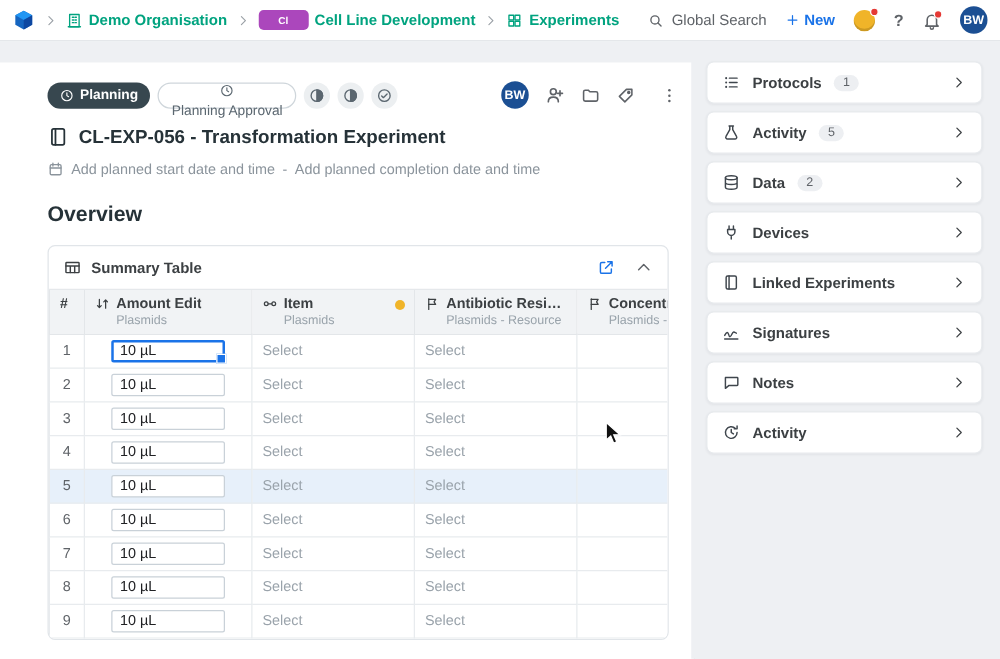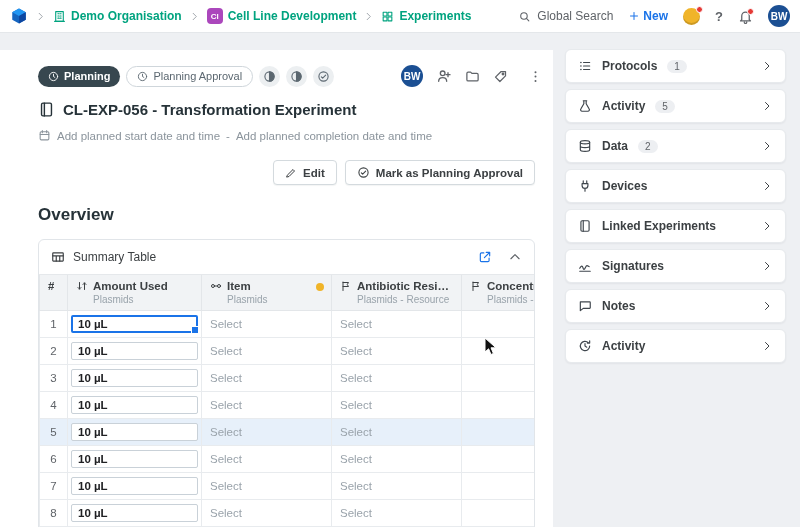--- a/index.html
+++ b/index.html
@@ -6,21 +6,21 @@
     font-family:"Liberation Sans","DejaVu Sans",sans-serif;-webkit-font-smoothing:antialiased;}
   *{box-sizing:border-box;}
   .ic{display:inline-block;vertical-align:middle;flex:none;}
   svg.ic{stroke:currentColor;fill:none;stroke-width:2;stroke-linecap:round;stroke-linejoin:round;}
 
   
   .topbar{height:33px;background:#fff;border-bottom:1px solid #e4e7ea;display:flex;align-items:center;
     padding:0 10px;gap:7px;font-size:12px;}
   .crumb{display:flex;align-items:center;gap:5px;color:var(--teal,#00a37f);font-weight:bold;cursor:pointer;}
   .crumb-sep{color:#9aa0a6;display:flex;}
-  .ws-badge{width:16px;height:16px;border-radius:4px;background:var(--purple,#ab47bc);color:#fff;
+  .ws-badge{width:40px;height:16px;border-radius:4px;background:var(--purple,#ab47bc);color:#fff;
     font-size:8px;font-weight:bold;display:flex;align-items:center;justify-content:center;}
   .topbar-right{margin-left:auto;display:flex;align-items:center;gap:15px;}
   .gsearch{display:flex;align-items:center;gap:6px;color:#5f6368;cursor:pointer;}
   .newbtn{display:flex;align-items:center;gap:3px;color:var(--blue,#1a73e8);font-weight:bold;cursor:pointer;}
   .rewards{width:17px;height:17px;border-radius:50%;background:var(--yellow_dot,#f0b429);position:relative;
     box-shadow:inset 0 -2px 0 rgba(0,0,0,.15);}
   .reddot{position:absolute;top:-2px;right:-3px;width:7px;height:7px;border-radius:50%;
     background:#e53935;border:1px solid #fff;}
   .helpq{color:#5f6368;font-weight:bold;font-size:13px;cursor:pointer;}
   .bellwrap{position:relative;color:#5f6368;display:flex;}
@@ -31,21 +31,21 @@
   .main{position:absolute;top:50px;left:0;width:556px;height:494px;background:#fff;
     border-right:1px solid #dfe3e7;padding:15px 12px 0 38px;overflow:hidden;}
   .side{position:absolute;top:33px;left:553px;width:243px;height:494px;background:#eef0f3;
     padding:16px 10px 0 12px;overflow:hidden;}
 
   
   .stagesrow{display:flex;align-items:center;}
   .pill{height:21px;border-radius:11px;display:flex;align-items:center;gap:5px;padding:0 10px;
     font-size:11px;white-space:nowrap;cursor:pointer;}
   .pill.active{background:var(--pill_dark,#37474f);color:#fff;font-weight:bold;}
-  .pill.ghost{background:#fff;border:1px solid #cfd6db;color:#5b6770;margin-left:6px;}
+  .pill.ghost{background:#fff;border:1px solid #cfd6db;color:#5b6770;margin-left:6px;flex-direction:column;}
   .stagecirc{width:21px;height:21px;border-radius:50%;background:#eceff1;color:#5b6770;margin-left:6px;
     display:flex;align-items:center;justify-content:center;cursor:pointer;}
   .stage-actions{margin-left:auto;display:flex;align-items:center;gap:13px;color:#5f6368;}
   .stage-actions .avatar{width:22px;height:22px;}
   .dotsv{margin-left:7px;color:#5f6368;cursor:pointer;display:flex;}
 
   
   .titlerow{margin-top:14px;display:flex;align-items:center;gap:8px;color:#263238;}
   .title{font-size:15px;font-weight:bold;}
   .daterow{margin-top:11px;display:flex;align-items:center;gap:6px;font-size:11.5px;color:#8b949c;}
@@ -53,21 +53,21 @@
   .btnrow{margin-top:18px;display:flex;justify-content:flex-end;gap:8px;padding-right:8px;}
   .btn{height:25px;background:#fff;border:1px solid #d4dade;border-radius:4px;display:flex;
     align-items:center;gap:6px;padding:0 11px;font-size:11.5px;color:#3c4043;font-weight:bold;
     box-shadow:0 1px 1px rgba(27,35,44,.05);cursor:pointer;}
 
   
   .overview-h{margin-top:20px;font-size:17px;font-weight:bold;color:#263238;}
   .card{margin-top:12px;margin-right:8px;background:#fff;border:1px solid #e1e5e9;border-radius:6px;
     overflow:hidden;}
   .card-head{display:flex;align-items:center;gap:8px;padding:10px 12px;color:#3c4043;}
-  .card-title{font-size:12px;font-weight:normal;}
+  .card-title{font-size:12px;font-weight:bold;}
   .card-head-icons{margin-left:auto;display:flex;align-items:center;gap:16px;}
   .extlink{color:var(--blue,#1a73e8);cursor:pointer;display:flex;}
   .collapse{color:#5f6368;cursor:pointer;display:flex;}
 
   
   .tablewrap{overflow:hidden;border-top:1px solid #e5e8eb;}
   table{border-collapse:collapse;table-layout:fixed;width:552px;font-size:11.5px;}
   col.c0{width:28px;}col.c1{width:134px;}col.c2{width:130px;}col.c3{width:130px;}col.c4{width:130px;}
   th{background:#f1f3f5;border:1px solid #e3e6e9;border-top:none;text-align:left;
     padding:5px 8px;vertical-align:top;position:relative;}
@@ -75,22 +75,22 @@
     white-space:nowrap;overflow:hidden;}
   .h1 span{overflow:hidden;text-overflow:ellipsis;}
   .h2{font-size:10px;font-weight:normal;color:#99a3ab;margin-top:2px;padding-left:17px;
     white-space:nowrap;overflow:hidden;text-overflow:ellipsis;}
   .h2:empty{display:none;}
   th.c-num .h1{justify-content:flex-start;}
   .dot-yellow{position:absolute;top:8px;right:7px;width:8px;height:8px;border-radius:50%;
     background:var(--yellow_dot,#f0b429);}
   td{border:1px solid #e8ebee;height:27px;padding:0;color:#3c4043;background:#fff;}
   td.c-num{text-align:center;color:#5f6368;}
-  .cellbox{position:relative;margin:2px 3px;border:1px solid #c9d1d8;border-radius:2px;background:#fff;
-    padding:2px 6px;font-size:11.5px;color:#202124;cursor:text;font-weight:bold;}
+  .cellbox{position:relative;margin:2px 21px;border:1px solid #c9d1d8;border-radius:2px;background:#fff;
+    padding:2px 6px;font-size:11.5px;color:#202124;cursor:text;}
   .cellbox.focused{border:2px solid var(--blue,#1a73e8);padding:1px 5px;}
   .cellbox.focused::after{content:"";position:absolute;right:-3px;bottom:-3px;width:6px;height:6px;
     background:var(--blue,#1a73e8);border:1px solid #fff;}
   td.c-sel{padding-left:8px;color:#9aa3ab;cursor:pointer;}
   tr.hl td{background:var(--row_highlight,#e7f0fa);}
   tr.hl .cellbox{background:#fff;}
 
   
   .scard{height:34px;margin-bottom:6px;background:#fff;border:1px solid #e7eaed;border-radius:6px;
     box-shadow:0 1px 2px rgba(27,35,44,.06);display:flex;align-items:center;gap:10px;
@@ -353,34 +353,20 @@
 
   <div class="daterow">
     <svg class="ic" width="13" height="13">
         <use href="#i-cal"></use>
       </svg>
     <span class="lnk">Add planned start date and time</span>
     <span>-</span>
     <span class="lnk">Add planned completion date and time</span>
   </div>
 
-  <div class="btnrow">
-    <button class="btn">
-      <svg class="ic" width="12" height="12">
-          <use href="#i-pencil"></use>
-        </svg>
-      <span>Edit</span>
-    </button>
-    <button class="btn">
-      <svg class="ic" width="13" height="13">
-          <use href="#i-checkc"></use>
-        </svg>
-      <span>Mark as Planning Approval</span>
-    </button>
-  </div>
 
   <h2 class="overview-h">Overview</h2>
 
   <div class="card">
     <div class="card-head">
       <svg class="ic" width="14" height="14">
           <use href="#i-table"></use>
         </svg>
       <span class="card-title">Summary Table</span>
       <span class="card-head-icons">
@@ -411,21 +397,21 @@
             <th class="c-num">
               <div class="h1">
                   <span>#</span>
                 </div>
             </th>
             <th>
               <div class="h1">
                   <svg class="ic" width="12" height="12">
                     <use href="#i-sort"></use>
                   </svg>
-                  <span>Amount Used</span>
+                  <span>Amount Edit</span>
                 </div>
               <div class="h2">Plasmids</div>
             </th>
             <th>
               <div class="h1">
                   <svg class="ic" width="12" height="12">
                     <use href="#i-item"></use>
                   </svg>
                   <span>Item</span>
                 </div>

